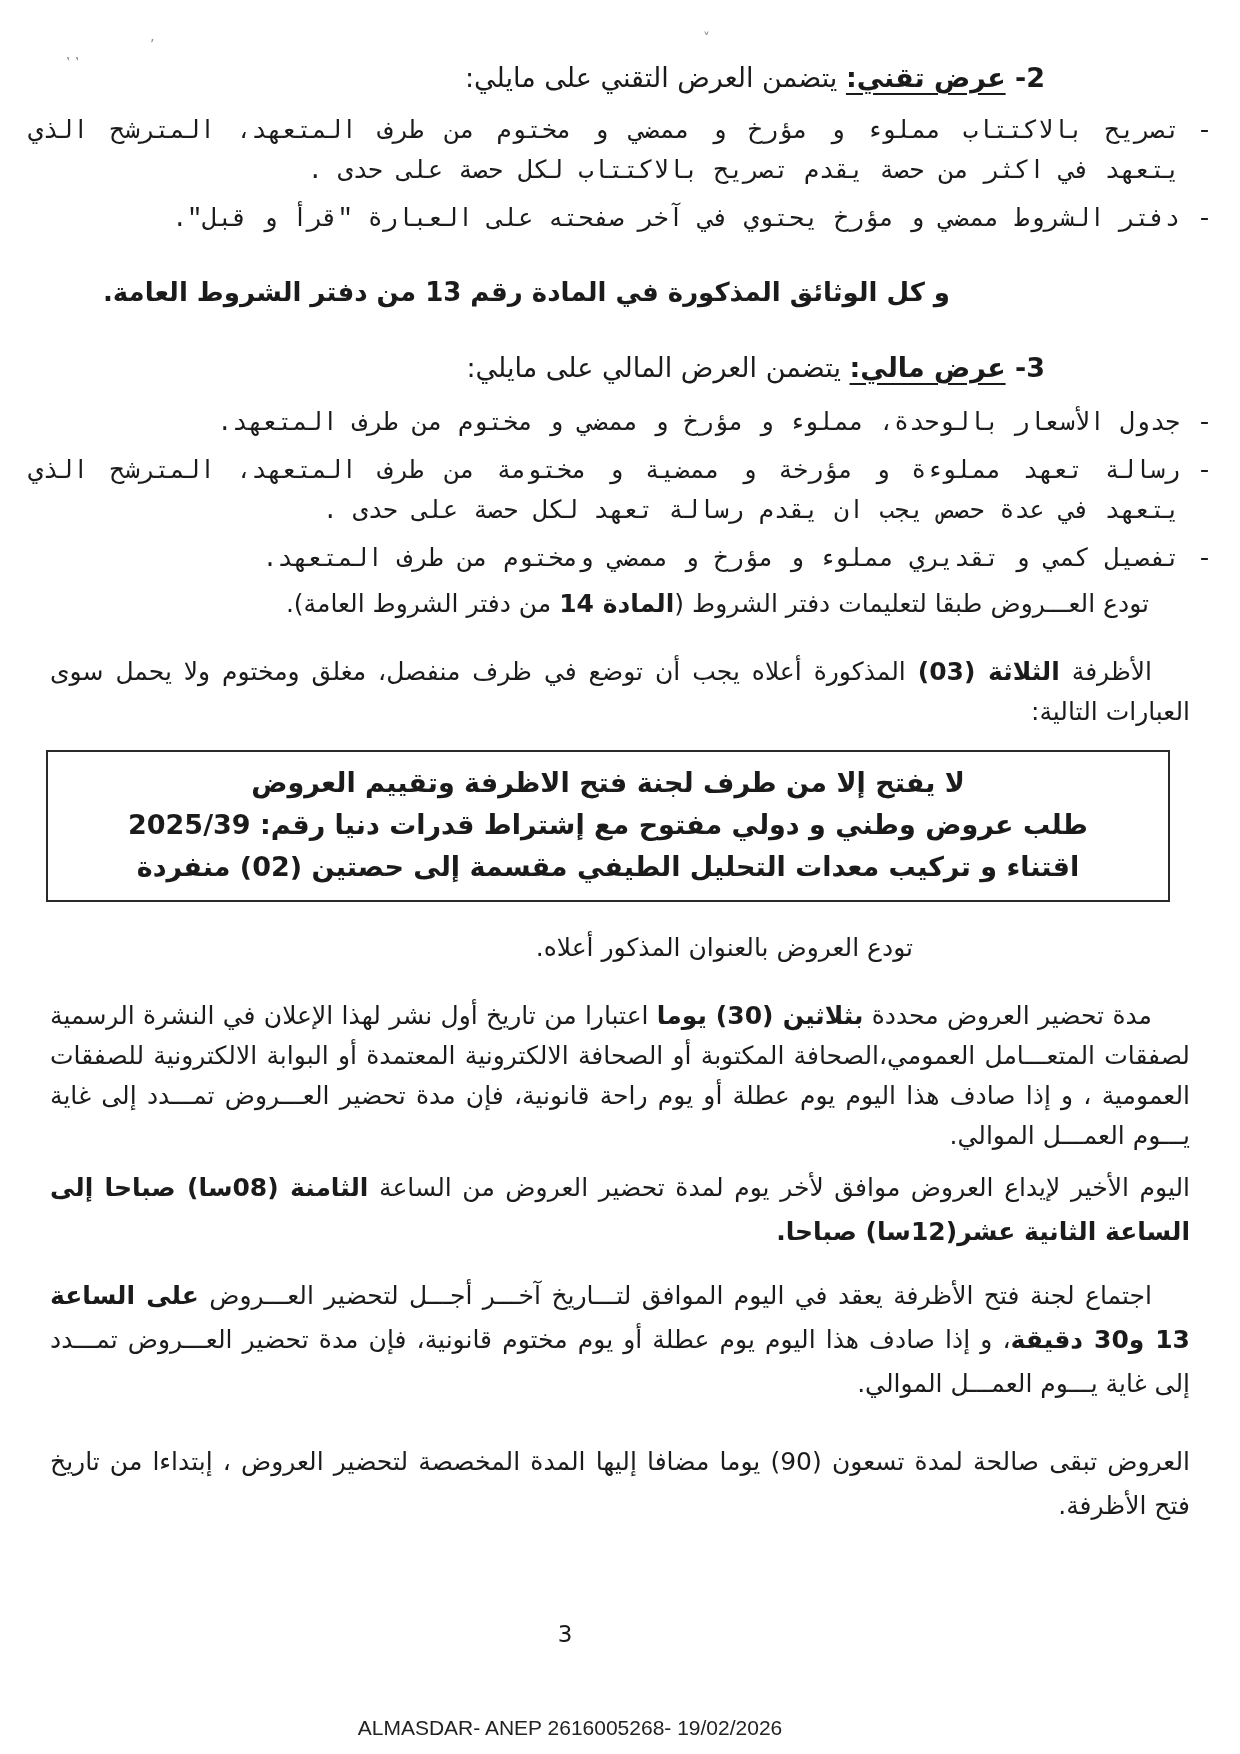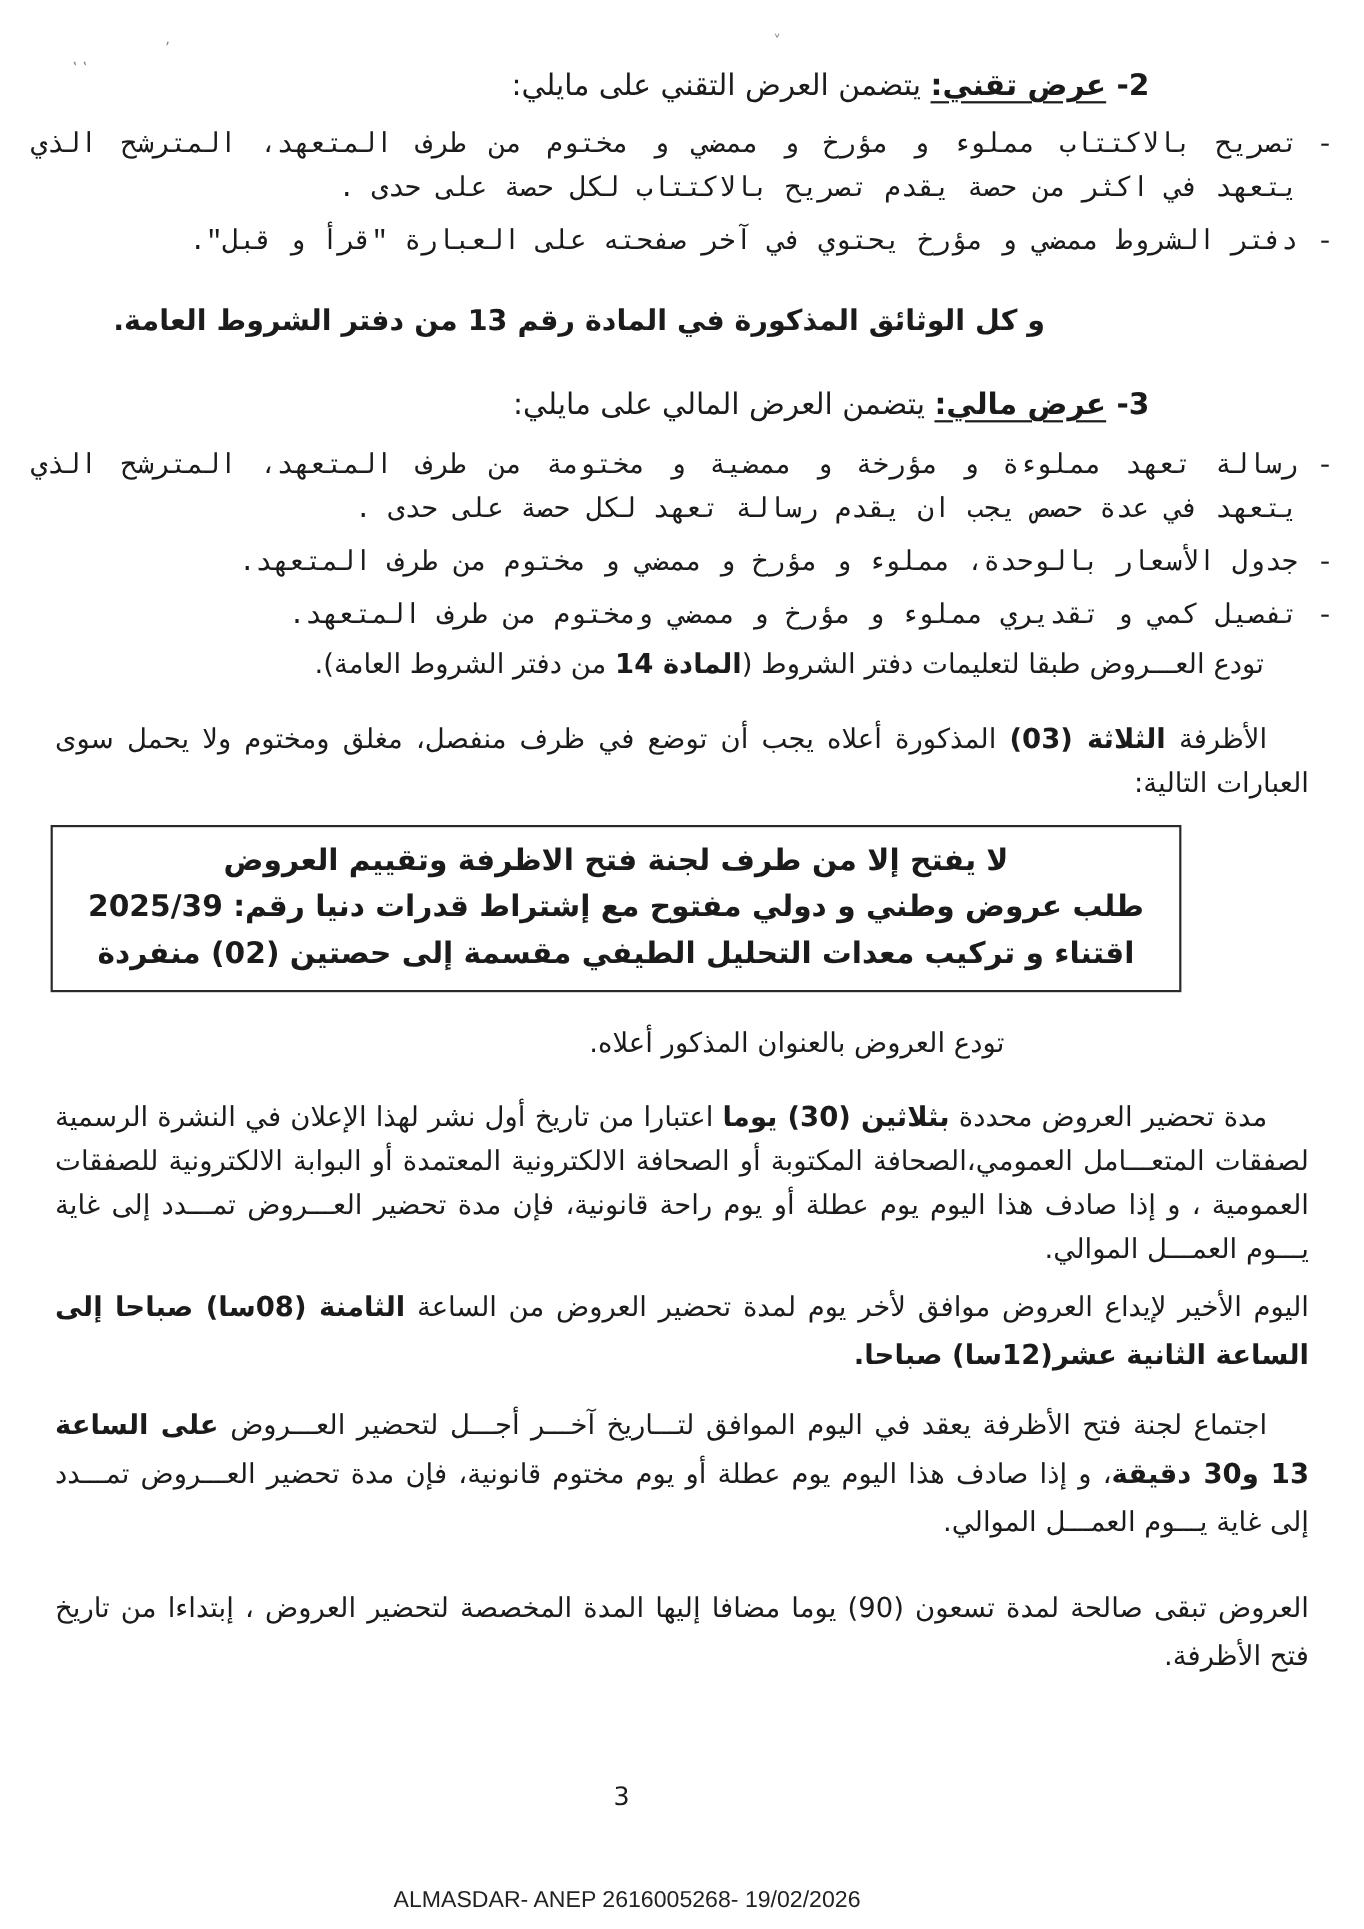--- a/index.html
+++ b/index.html
@@ -16,21 +16,21 @@
   .blk{position:absolute;font-size:25px;line-height:40px;}
   .just{text-align:justify;text-align-last:right;}
   .b{font-weight:bold;text-align:right;}
   .heading{font-size:27px;font-weight:bold;}
   .heading .h-title{text-decoration:underline;text-underline-offset:6px;}
   .heading .h-rest{font-weight:normal;}
   ul.dashlist{list-style:none;margin:0;padding:0;}
   ul.dashlist li{position:relative;padding-right:36px;margin-bottom:8px;font-family:Liberation Mono, monospace;}
   ul.dashlist li::before{content:"-";position:absolute;right:4px;top:0;font-weight:normal;}
   .noticebox{
-    position:absolute;left:46px;top:750px;width:1028px;
+    position:absolute;left:46px;top:750px;width:1124px;
     border:2px solid #2a2a2a;
     padding:10px 6px 12px 6px;
     text-align:center;font-weight:bold;font-size:27px;line-height:42px;
     box-sizing:border-box;
   }
   .center-line{text-align:center;}
   .footer{
     position:absolute;direction:ltr;text-align:center;
     font-family:"Liberation Sans","DejaVu Sans",sans-serif;
     font-size:21px;color:#222;
@@ -55,22 +55,22 @@
     <li><span>دفتر الشروط ممضي و مؤرخ يحتوي في آخر صفحته على العبارة "قرأ و قبل".</span></li>
   </ul>
 
   <div class="blk b" style="top:272px;right:290px;font-size:26px;">و كل الوثائق المذكورة في المادة رقم 13 من دفتر الشروط العامة.</div>
 
   <div class="blk heading" style="top:348px;right:195px;">
     <span>3- </span><span class="h-title">عرض مالي:</span><span class="h-rest"> يتضمن العرض المالي على مايلي:</span>
   </div>
 
   <ul class="dashlist blk just" style="top:404px;right:24px;width:1188px;">
+    <li><span>جدول الأسعار بالوحدة، مملوء و مؤرخ و ممضي و مختوم من طرف المتعهد.</span></li>
     <li><span>رسالة تعهد مملوءة و مؤرخة و ممضية  و مختومة من طرف المتعهد، المترشح الذي يتعهد في عدة حصص يجب ان يقدم رسالة تعهد لكل حصة على حدى .</span></li>
-    <li><span>جدول الأسعار بالوحدة، مملوء و مؤرخ و ممضي و مختوم من طرف المتعهد.</span></li>
     <li><span>تفصيل كمي و تقديري مملوء و مؤرخ و ممضي ومختوم من طرف المتعهد.</span></li>
   </ul>
 
   <div class="blk" style="top:584px;right:91px;">
     <span>تودع العـــروض طبقا لتعليمات دفتر الشروط (</span><span class="b">المادة 14</span><span> من دفتر الشروط العامة).</span>
   </div>
 
   <div class="blk just" style="top:652px;right:50px;width:1140px;text-indent:38px;">
     <span>الأظرفة </span><span class="b">الثلاثة (03)</span><span> المذكورة أعلاه يجب أن توضع في ظرف منفصل، مغلق ومختوم ولا يحمل سوى العبارات التالية:</span>
   </div>

